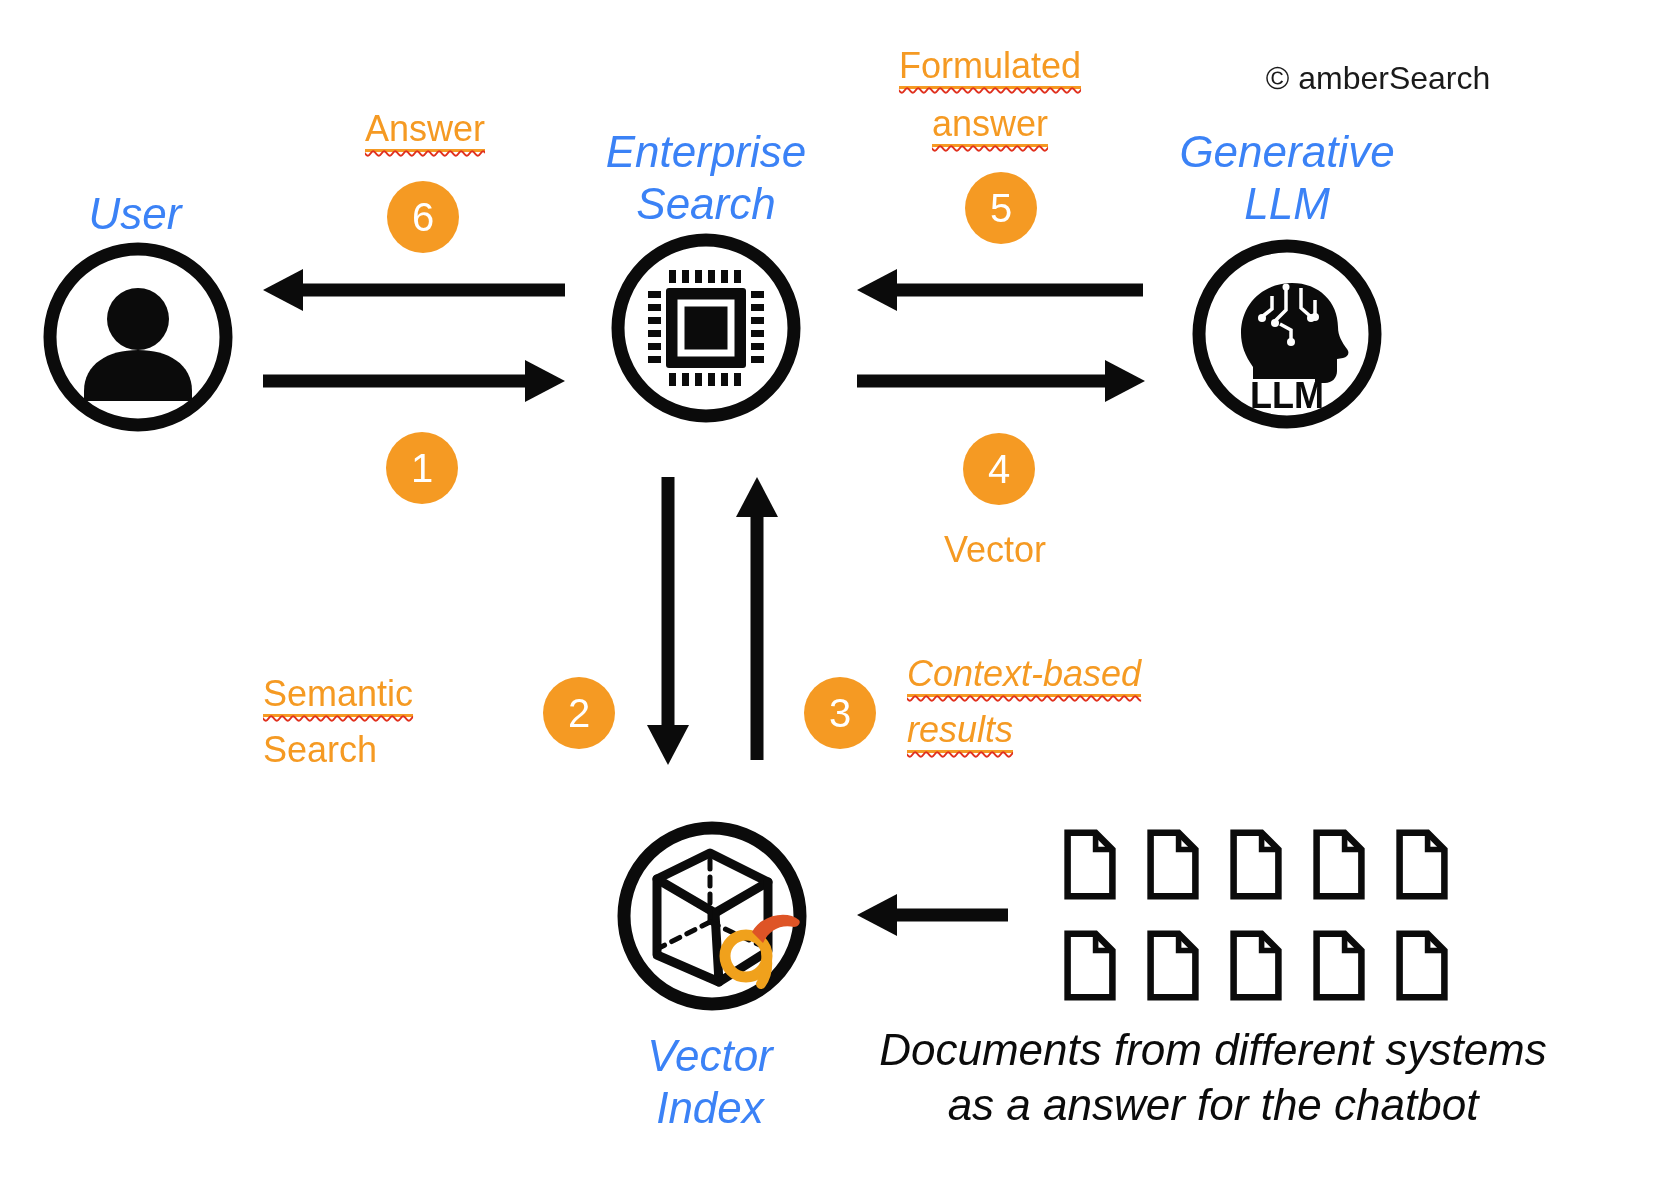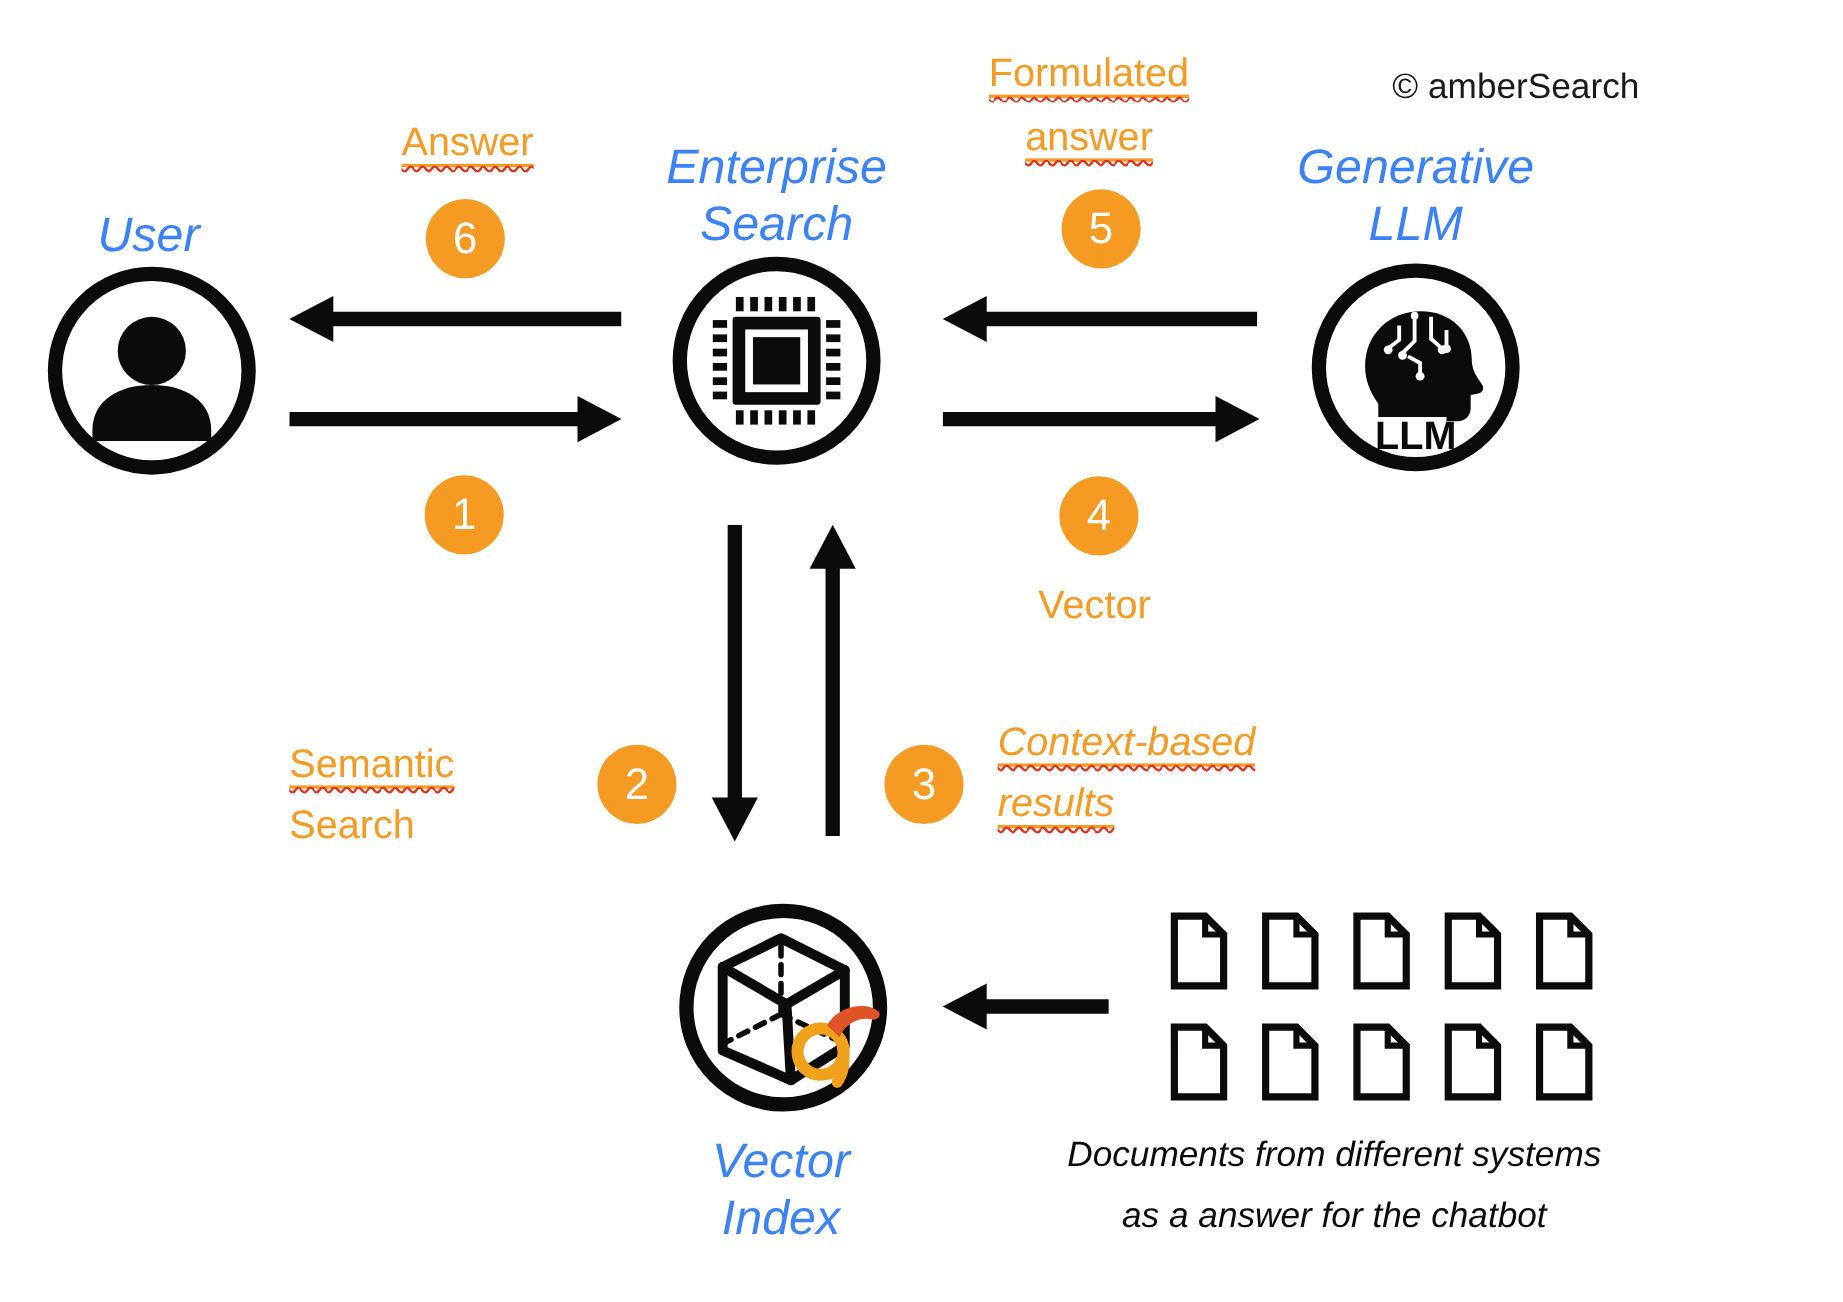--- a/index.html
+++ b/index.html
@@ -23,21 +23,21 @@
         text-decoration-color:#E0301E; text-decoration-thickness:2px;
         text-underline-offset:9px; text-decoration-skip-ink:none; }
 
   
   .badge { width:72px; height:72px; border-radius:50%; background:#F59A23;
            display:flex; align-items:center; justify-content:center;
            color:#ffffff; font-size:40px; font-weight:500; }
 
   .copyright { font-size:32px; color:#1a1a1a; text-align:center; font-weight:500; }
 
-  .caption { font-style:italic; font-weight:500; font-size:32px; line-height:55px;
+  .caption { font-style:italic; font-weight:500; font-size:44px; line-height:55px;
              text-align:center; color:#0b0b0b; }
 
   .docs-grid { display:grid; grid-template-columns:repeat(5,56px); grid-auto-rows:75px;
                column-gap:27px; row-gap:26px; }
 
   svg { display:block; }
   .ink { fill:#0b0b0b; }
 </style>
 </head>
 <body>

